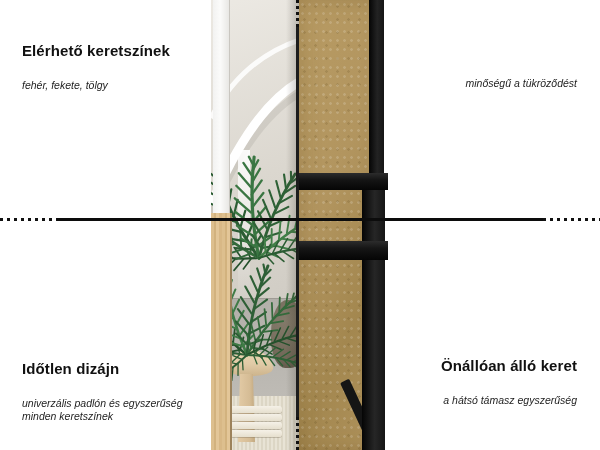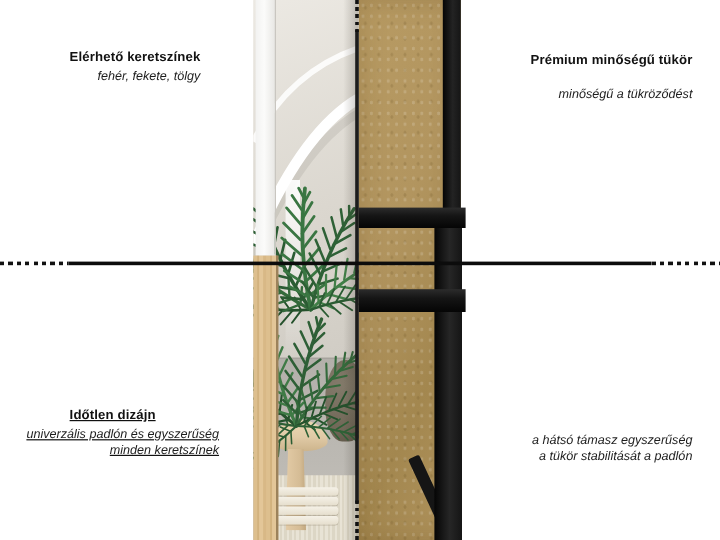--- a/index.html
+++ b/index.html
@@ -104,25 +104,25 @@
   .h-dots{
     position:absolute;top:218px;height:2.5px;width:57px;
     background:repeating-linear-gradient(90deg,#111 0 3.5px,transparent 3.5px 7px);
   }
   .h-dots.left{left:0;}
   .h-dots.right{left:543px;}
   .h-solid{position:absolute;top:218px;left:57px;width:486px;height:2.5px;background:var(--line,#0c0c0c);}
 
   
   .label{position:absolute;max-width:210px;}
-  .label .title{font-weight:700;font-size:11px;letter-spacing:.1px;color:var(--text,#111);margin-left:36px;}
-  .label .sub{font-style:italic;font-size:10.5px;line-height:13px;margin-top:4px;color:#1d1d1d;text-align:right;}
+  .label .title{font-weight:700;font-size:15px;letter-spacing:.1px;color:var(--text,#111);}
+  .label .sub{font-style:italic;font-size:10.5px;line-height:13px;margin-top:20px;color:#1d1d1d;}
   .label.tl{left:22px;top:42px;text-align:left;}
   .label.tr{right:23px;top:44px;text-align:right;}
-  .label.bl{left:22px;top:340px;text-align:left;text-decoration:underline;}
+  .label.bl{left:22px;top:360px;text-align:left;}
   .label.br{right:23px;top:357px;text-align:right;}
 </style>
 </head>
 <body>
 
 <div class="stage">
 
   <div class="photo">
 
     <div class="reflection">
@@ -188,35 +188,34 @@
   <div class="h-dots left"></div>
   <div class="h-solid"></div>
   <div class="h-dots right"></div>
 
   <div class="label tl">
     <div class="title">Elérhető keretszínek</div>
     <div class="sub">fehér, fekete, tölgy</div>
   </div>
 
   <div class="label tr">
-    <div class="title">Prémium minőségű tükör</div>
     <div class="sub">
       <br>
       <span>minőségű a tükröződést</span>
     </div>
   </div>
 
   <div class="label bl">
     <div class="title">Időtlen dizájn</div>
     <div class="sub">
       <span>univerzális padlón és egyszerűség</span><br>
       <span>minden keretszínek</span>
     </div>
   </div>
 
   <div class="label br">
+    <div class="title">Önállóan álló keret</div>
     <div class="sub">
       <span>a hátsó támasz egyszerűség</span><br>
-      <span>a tükör stabilitását a padlón</span>
     </div>
   </div>
 
 </div>
 
 </body></html>

